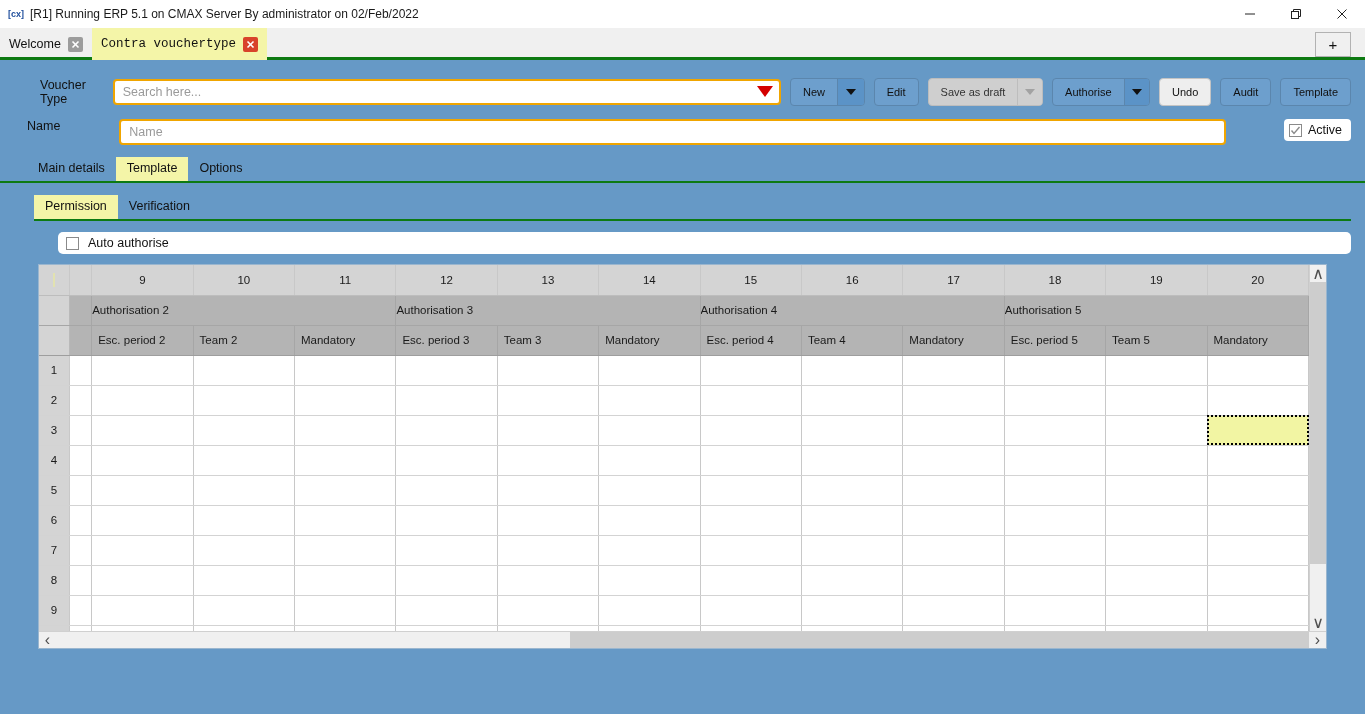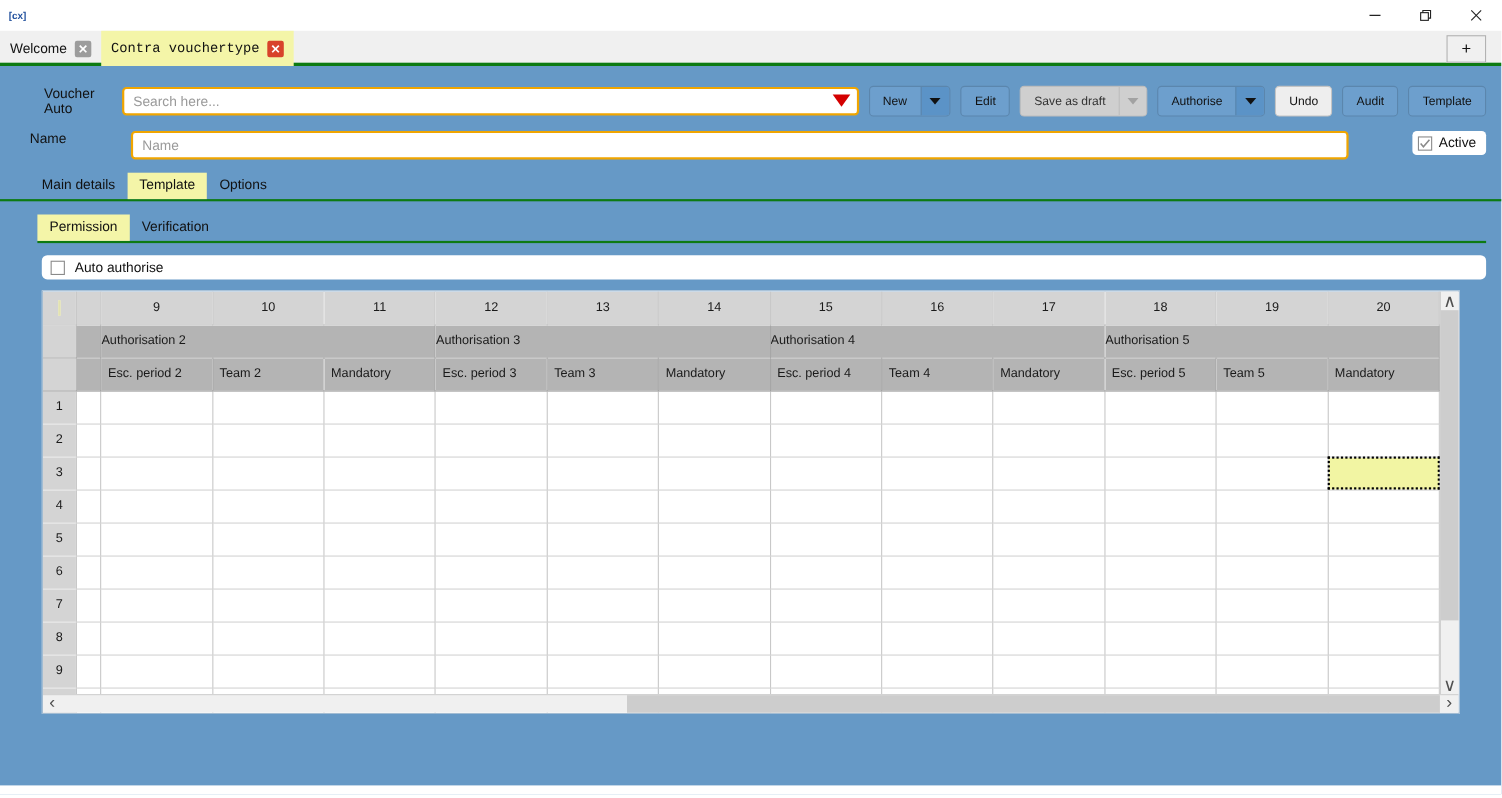--- a/index.html
+++ b/index.html
@@ -208,21 +208,21 @@
     font-size: 12.5px; color: #111;
     padding: 3px 11px 4px 11px;
     line-height: 1;
     height: 24px;
     display: flex; align-items: center;
   }
   .subtab.active { background: #f4f5a8; }
 
   
   .autoauth {
-    margin: 11px 14px 0 38px;
+    margin: 11px 14px 0 58px;
     height: 22px;
     background: #fff;
     border-radius: 5px;
     display: flex; align-items: center;
     padding-left: 8px; gap: 9px;
     font-size: 12.5px; color: #111;
   }
 
   
   .gridwrap {
@@ -353,20 +353,21 @@
     position: absolute; left: 0; bottom: 0;
     width: 100%; height: 8px;
     background: #fff;
   }
 </style>
 </head>
 <body>
 
 <div class="titlebar">
   <div class="titlebar-icon">[cx]</div>
+  <div class="titlebar-text">[R1] Running ERP 5.1 on CMAX Server By administrator on 02/Feb/2022</div>
   <div class="win-btns">
     <div class="win-btn">
       <svg width="12" height="12" viewBox="0 0 12 12">
           <line x1="1" y1="6" x2="11" y2="6" stroke="#222" stroke-width="1"></line>
         </svg>
     </div>
     <div class="win-btn">
       <svg width="12" height="12" viewBox="0 0 12 12">
         <rect x="1.5" y="3.5" width="7" height="7" fill="none" stroke="#222" stroke-width="1"></rect>
         <polyline points="3.5,3.5 3.5,1.5 10.5,1.5 10.5,8.5 8.5,8.5" fill="none" stroke="#222" stroke-width="1"></polyline>
@@ -402,21 +403,21 @@
       </svg>
     </span>
   </div>
 
   <div class="addtab">+</div>
 </div>
 
 <div class="body-blue">
 
   <div class="row-voucher">
-    <span class="lbl">Voucher Auto</span>
+    <span class="lbl">Voucher Type</span>
 
     <span class="search-wrap">
       <input class="search-input" type="text" placeholder="Search here..." style="">
       <span class="search-caret"></span>
     </span>
 
     <div class="btn split">
       <span class="txt">New</span>
       <span class="arrowbox">
           <span class="tri"></span>

